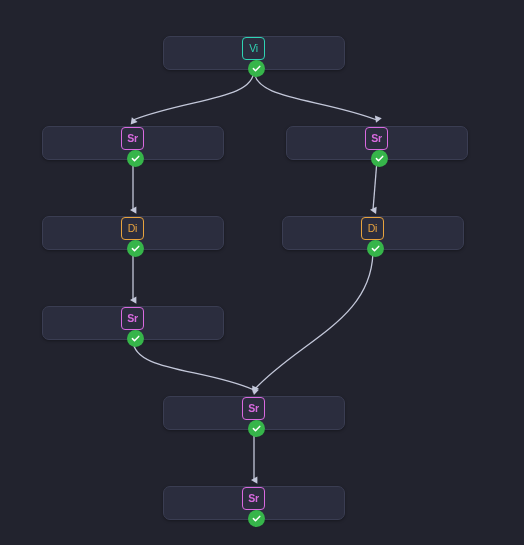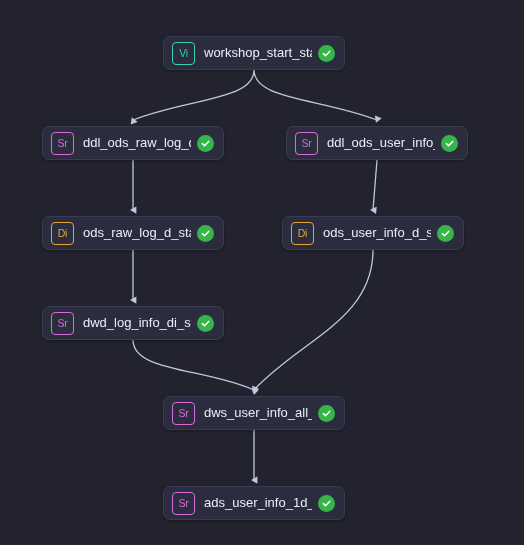--- a/index.html
+++ b/index.html
@@ -34,37 +34,38 @@
     height: 34px;
     width: 182px;
     background: #2b2d3e;
     border: 1px solid #3a3d52;
     border-radius: 7px;
     display: flex;
     align-items: center;
     padding: 0 9px 0 8px;
     box-shadow: 0 1px 3px rgba(0,0,0,0.35);
     cursor: pointer;
+    flex-direction: column;
   }
   .node-icon {
     flex: 0 0 auto;
     width: 21px;
     height: 21px;
     border-radius: 4px;
     border: 1.5px solid #888;
     display: flex;
     align-items: center;
     justify-content: center;
     font-size: 10.5px;
     line-height: 1;
     font-weight: 400;
     letter-spacing: -0.2px;
     background: transparent;
   }
-  .icon-sr { border-color: #d96ae0; color: #d96ae0; }
+  .icon-sr { border-color: #d96ae0; color: #d96ae0; font-weight: bold; }
   .icon-di { border-color: #e8a33d; color: #e8a33d; }
   .icon-vi { border-color: #2fd4b4; color: #2fd4b4; }
   .node-label {
     flex: 1 1 auto;
     margin-left: 9px;
     color: #eceef5;
     font-size: 13px;
     line-height: 16px;
     white-space: nowrap;
     overflow: hidden;

